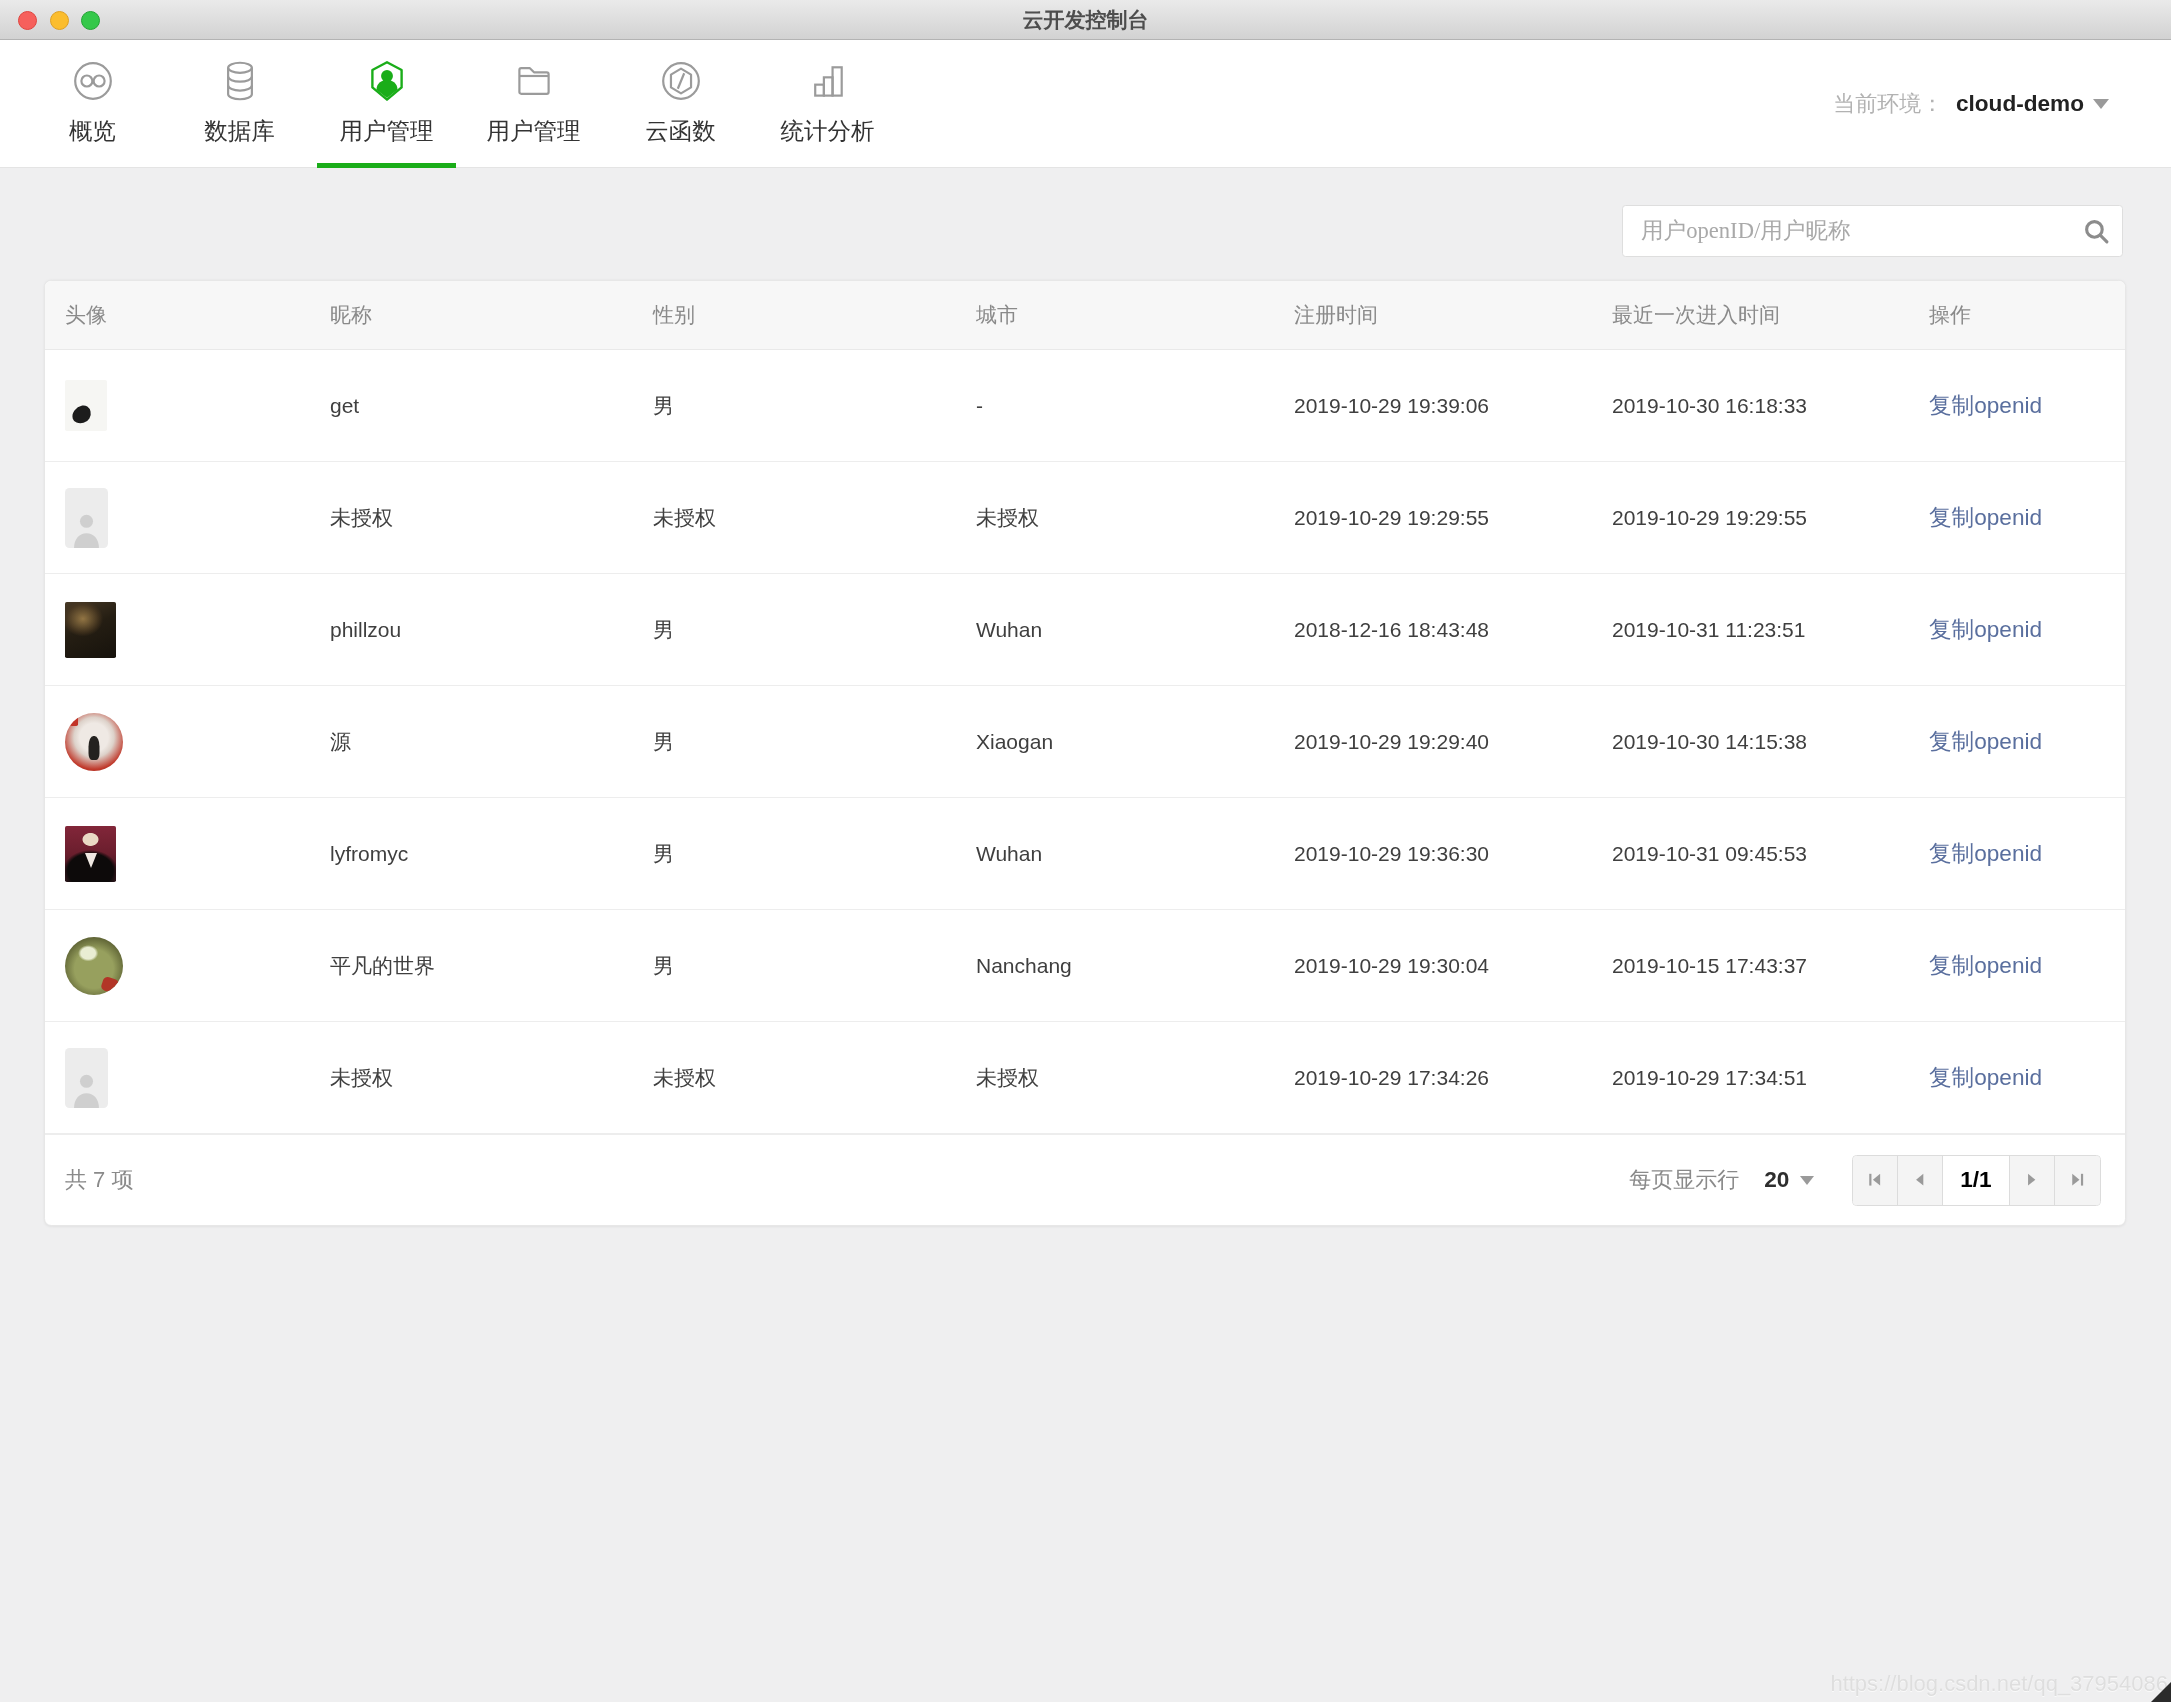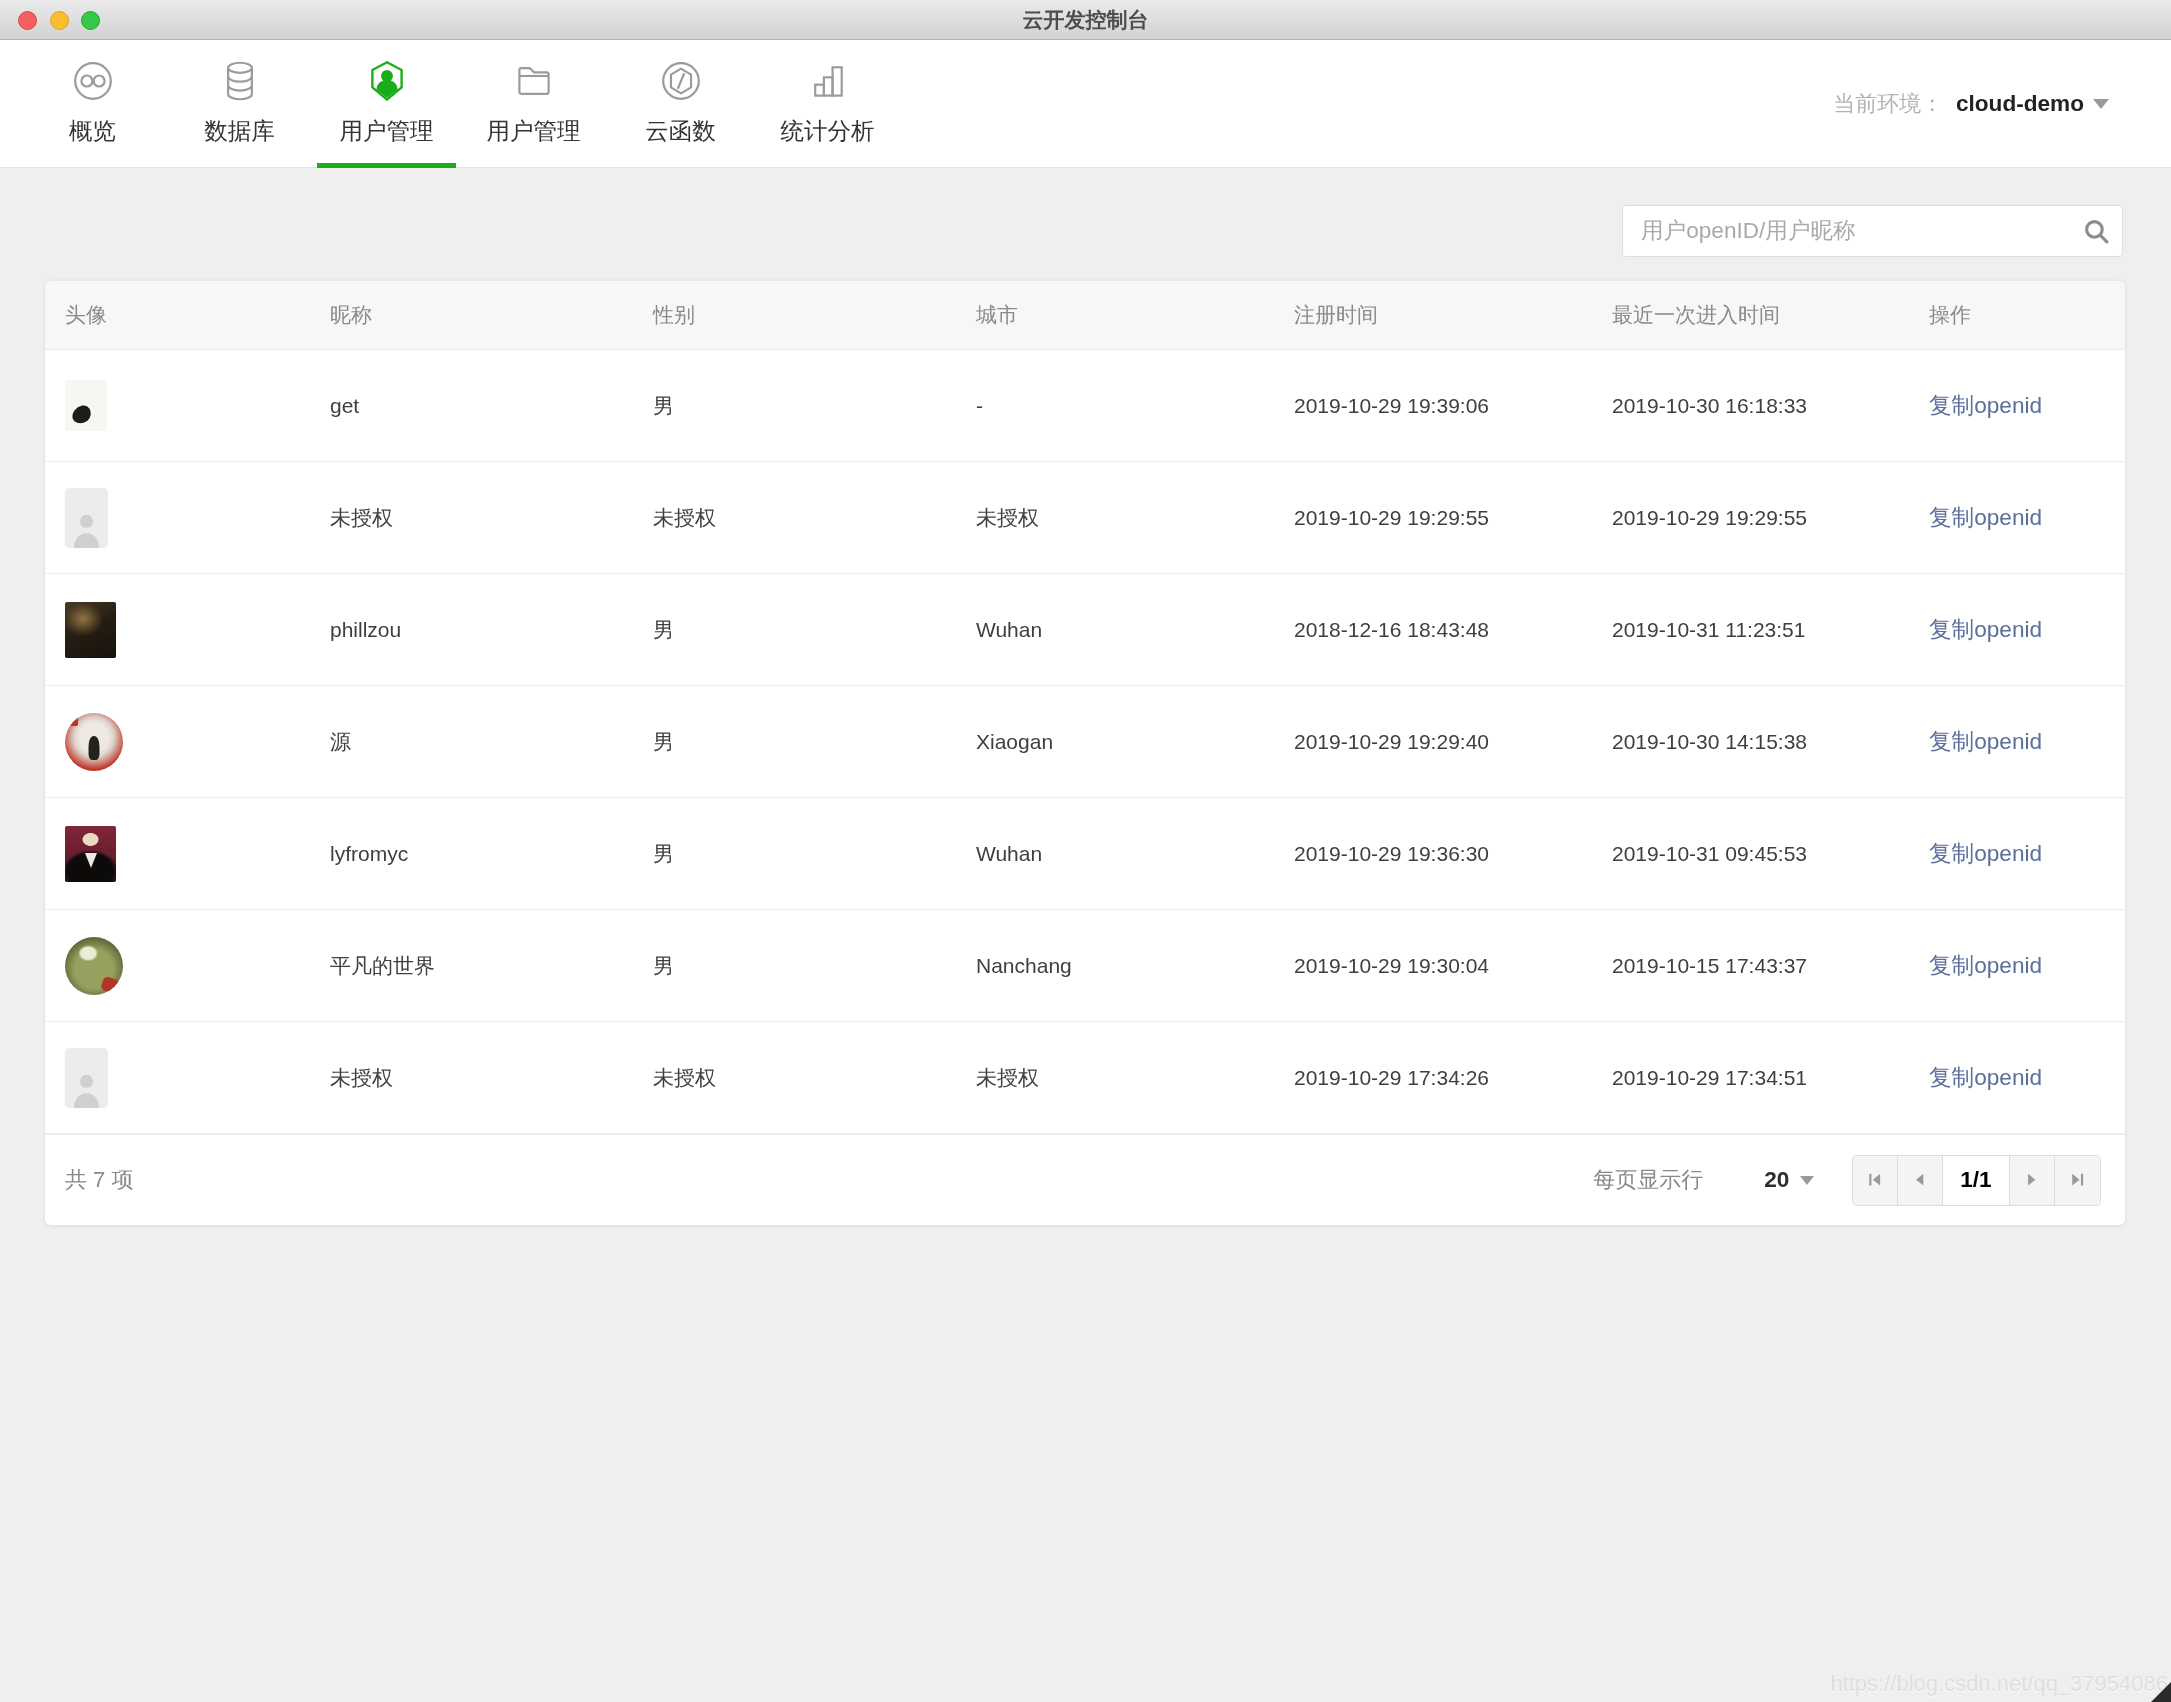--- a/index.html
+++ b/index.html
@@ -57,21 +57,21 @@
   .caret-down { width:0; height:0; border-left:8.1px solid transparent; border-right:8.1px solid transparent; border-top:10px solid #9a9a9a; display:inline-block; }
 
   
   .search-box {
     position:absolute; left:1622px; top:205px; width:501px; height:52px;
     background:#fff; border:0.9px solid #dedede; border-radius:3.6px;
     display:flex; align-items:center;
   }
   .search-box input {
     flex:1; border:none; outline:none; background:transparent;
-    font-family:Liberation Sans, sans-serif; font-size:22.6px; color:#333; padding:0 9px 0 18px;
+    font-family:Liberation Serif, serif; font-size:22.6px; color:#333; padding:0 9px 0 18px;
   }
   .search-box input::placeholder { color:#a9a9a9; }
   .search-btn { width:51px; height:100%; display:flex; align-items:center; justify-content:center; cursor:pointer; }
 
   
   .card {
     position:absolute; left:44px; top:280px; width:2082px; height:946px;
     background:#fff; border:0.9px solid #e7e7e7; border-radius:7.2px;
     box-shadow:0 0.9px 2.7px rgba(0,0,0,.06);
     display:flex; flex-direction:column; overflow:hidden;
@@ -128,21 +128,21 @@
     background:#b23527; border-radius:30%; transform:rotate(18deg); }
 
   
   .tfoot {
     flex:1; display:flex; align-items:center;
     padding:0 24px 0 20px; border-top:0.9px solid #ededed;
   }
   .total { font-size:22px; color:#8a8a8a; }
   .foot-right { margin-left:auto; display:flex; align-items:center; gap:25px; }
   .per-page-label { font-size:22px; color:#8a8a8a; }
-  .per-page-select { display:flex; align-items:center; gap:11px; cursor:pointer;margin-left:36px; }
+  .per-page-select { display:flex; align-items:center; gap:11px; cursor:pointer; }
   .per-page-value { font-size:22.6px; color:#2e2e2e; font-weight:bold; }
   .per-page-select .caret-down { border-left-width:7.2px; border-right-width:7.2px; border-top-width:9px; }
   .pager { display:flex; height:51px; border:0.9px solid #dcdcdc; border-radius:4.5px; overflow:hidden; margin-left:12.7px; }
   .pg-btn {
     width:45px; display:flex; align-items:center; justify-content:center;
     background:#f4f4f4; border-right:0.9px solid #dcdcdc; cursor:pointer;
   }
   .pg-indicator {
     width:67px; display:flex; align-items:center; justify-content:center;
     background:#fff; border-right:0.9px solid #dcdcdc;

